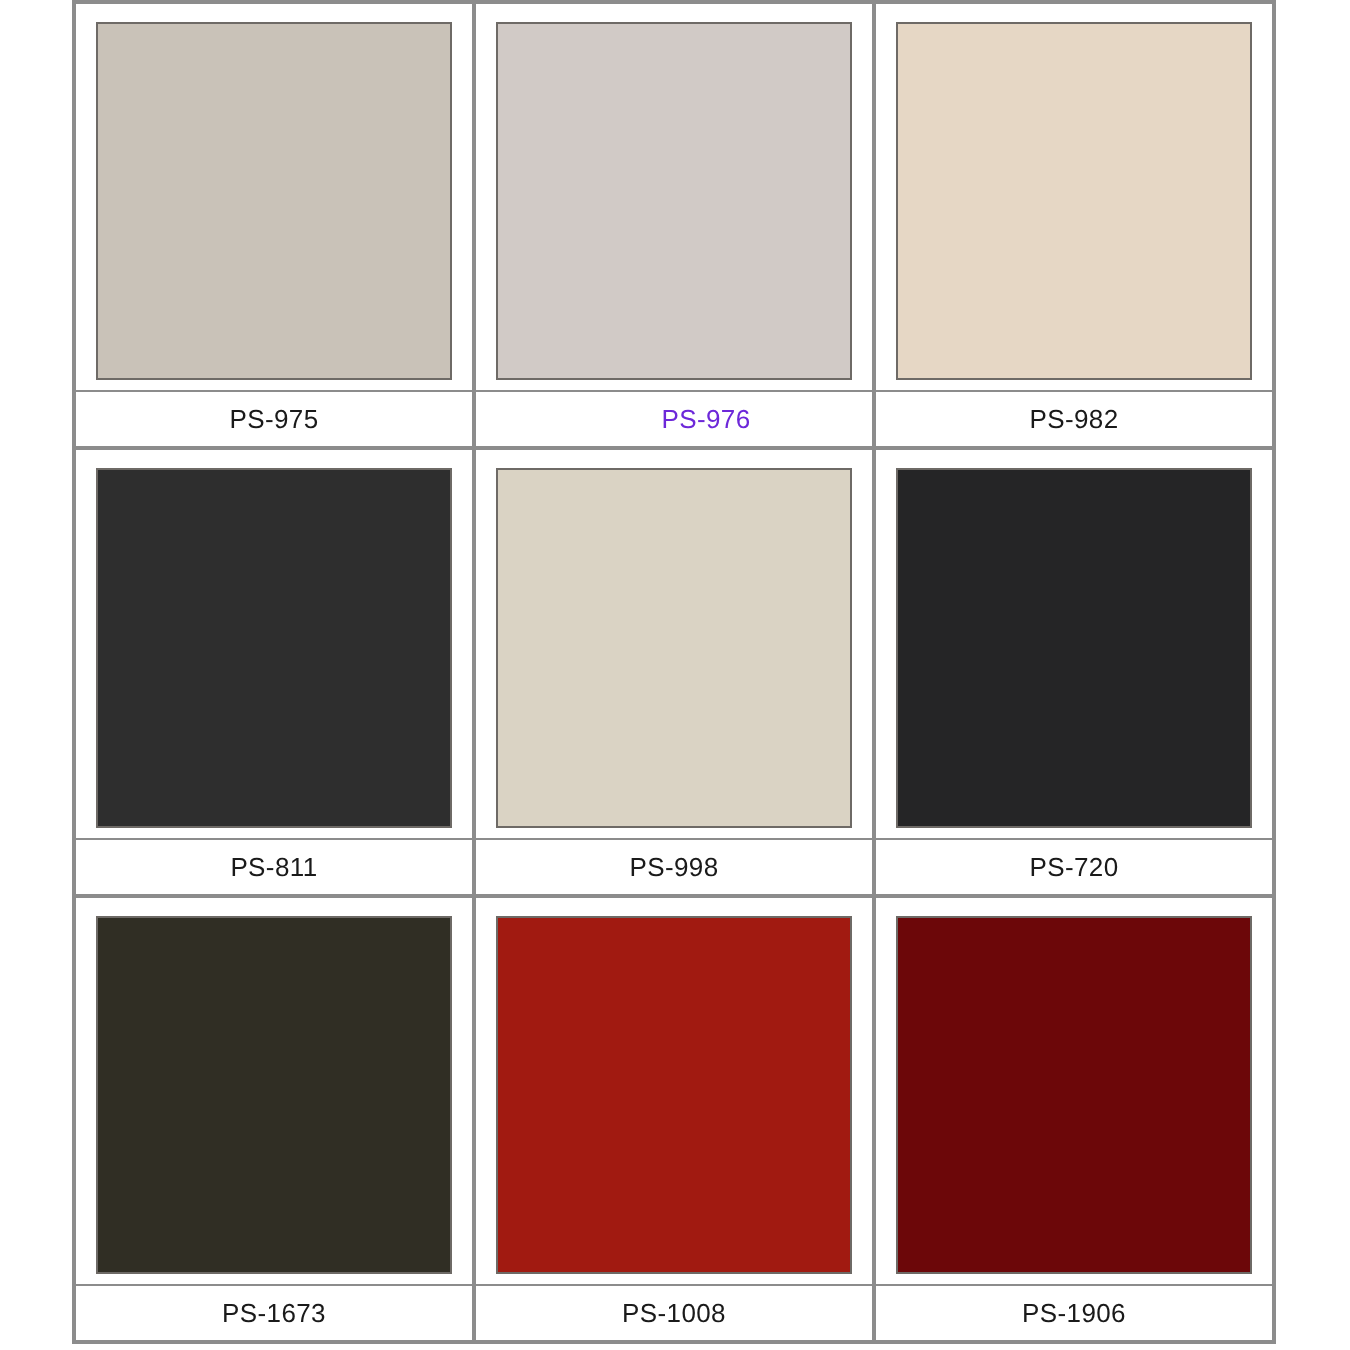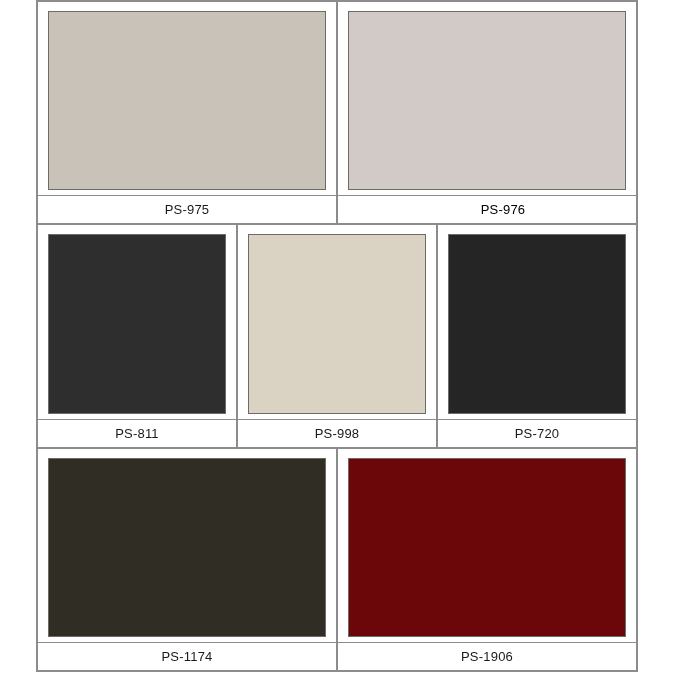--- a/index.html
+++ b/index.html
@@ -114,24 +114,32 @@
         <div class="label-strip">
           <span class="label-text" style="color: rgb(26, 26, 26);">PS-975</span>
         </div>
       </div>
 
       <div class="swatch-cell">
         <div class="chip-area">
           <div class="color-chip" style="background-color: rgb(209, 202, 198); border-color: rgb(110, 106, 102);"></div>
         </div>
         <div class="label-strip">
-          <span class="label-text" style="color: #000000; padding-left: 32px;">PS-976</span>
-        </div>
-      </div>
-
+          <span class="label-text" style="color: #6d28d9; padding-left: 32px;">PS-976</span>
+        </div>
+      </div>
+
+      <div class="swatch-cell">
+        <div class="chip-area">
+          <div class="color-chip" style="background-color: rgb(230, 215, 197); border-color: rgb(110, 106, 102);"></div>
+        </div>
+        <div class="label-strip">
+          <span class="label-text" style="color: rgb(26, 26, 26);">PS-982</span>
+        </div>
+      </div>
 
     </div>
 
     <div class="swatch-row row-divider">
 
       <div class="swatch-cell">
         <div class="chip-area">
           <div class="color-chip" style="background-color: rgb(46, 46, 46); border-color: rgb(110, 106, 102);"></div>
         </div>
         <div class="label-strip">
@@ -159,24 +167,32 @@
 
     </div>
 
     <div class="swatch-row">
 
       <div class="swatch-cell">
         <div class="chip-area">
           <div class="color-chip" style="background-color: rgb(48, 46, 36); border-color: rgb(110, 106, 102);"></div>
         </div>
         <div class="label-strip">
-          <span class="label-text" style="color: rgb(26, 26, 26);">PS-1174</span>
-        </div>
-      </div>
-
+          <span class="label-text" style="color: rgb(26, 26, 26);">PS-1673</span>
+        </div>
+      </div>
+
+      <div class="swatch-cell">
+        <div class="chip-area">
+          <div class="color-chip" style="background-color: rgb(161, 26, 17); border-color: rgb(110, 106, 102);"></div>
+        </div>
+        <div class="label-strip">
+          <span class="label-text" style="color: rgb(26, 26, 26);">PS-1008</span>
+        </div>
+      </div>
 
       <div class="swatch-cell">
         <div class="chip-area">
           <div class="color-chip" style="background-color: rgb(108, 7, 9); border-color: rgb(110, 106, 102);"></div>
         </div>
         <div class="label-strip">
           <span class="label-text" style="color: rgb(26, 26, 26);">PS-1906</span>
         </div>
       </div>
 

